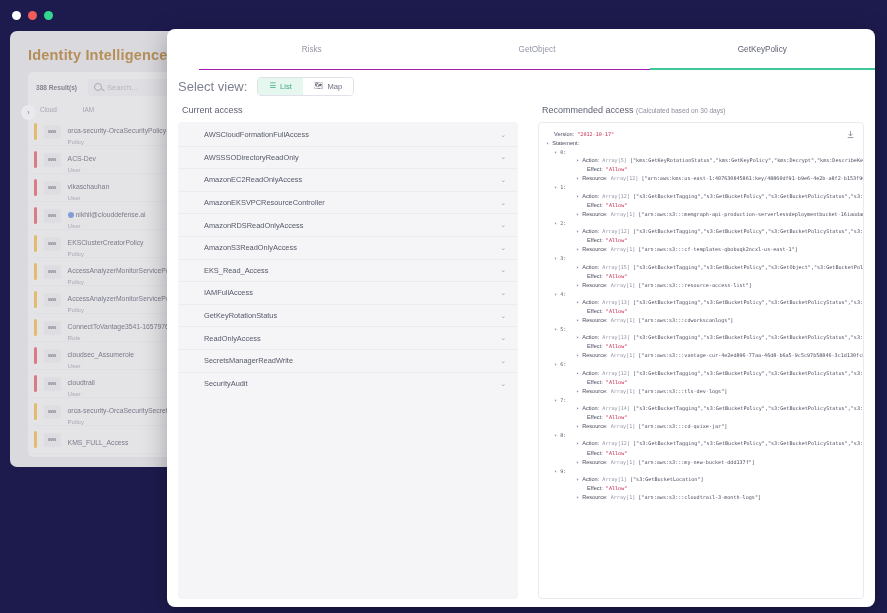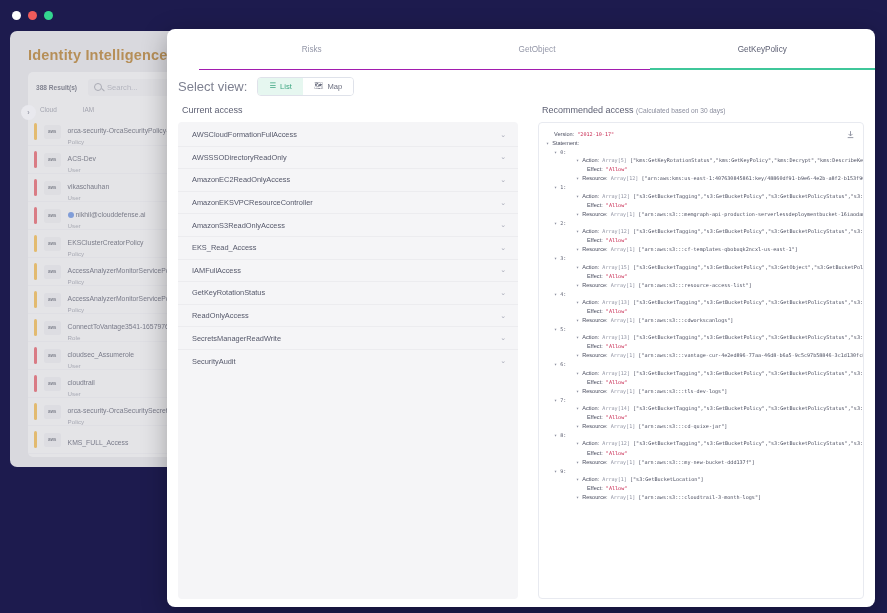--- a/index.html
+++ b/index.html
@@ -104,21 +104,21 @@
   .pane-title .sub { font-size: 6.6px; color: #8b8e9e; font-weight: normal; }
   .access-list {
     background: #f5f5f7; border-radius: 4px; flex: 1; min-height: 0;
     overflow: hidden; padding: 2px 0;
   }
   .access-row {
     height: 22.6px; display: flex; align-items: center; justify-content: space-between;
     padding: 0 12px 0 14px; border-bottom: 1px solid #ececef;
   }
   .access-row:last-child { border-bottom: none; }
-  .access-name { font-size: 7.4px; color: #55586a; }
+  .access-name { font-size: 7.4px; color: #55586a; margin-left: 12px; }
   .chev { font-size: 7px; color: #a6a9b6; }
 
   .code-card {
     border: 1px solid #e8eaf0; border-radius: 4px; flex: 1; min-height: 0;
     position: relative; overflow: hidden; background: #fff;
   }
   .dl-btn {
     position: absolute; right: 7px; top: 5px; width: 12px; height: 12px;
     display: flex; align-items: center; justify-content: center;
   }
@@ -292,20 +292,24 @@
             </div>
             <div class="access-row">
               <span class="access-name">AmazonEC2ReadOnlyAccess</span>
               <span class="chev">⌄</span>
             </div>
             <div class="access-row">
               <span class="access-name">AmazonEKSVPCResourceController</span>
               <span class="chev">⌄</span>
             </div>
             <div class="access-row">
+              <span class="access-name">AmazonRDSReadOnlyAccess</span>
+              <span class="chev">⌄</span>
+            </div>
+            <div class="access-row">
               <span class="access-name">AmazonS3ReadOnlyAccess</span>
               <span class="chev">⌄</span>
             </div>
             <div class="access-row">
               <span class="access-name">EKS_Read_Access</span>
               <span class="chev">⌄</span>
             </div>
             <div class="access-row">
               <span class="access-name">IAMFullAccess</span>
               <span class="chev">⌄</span>

